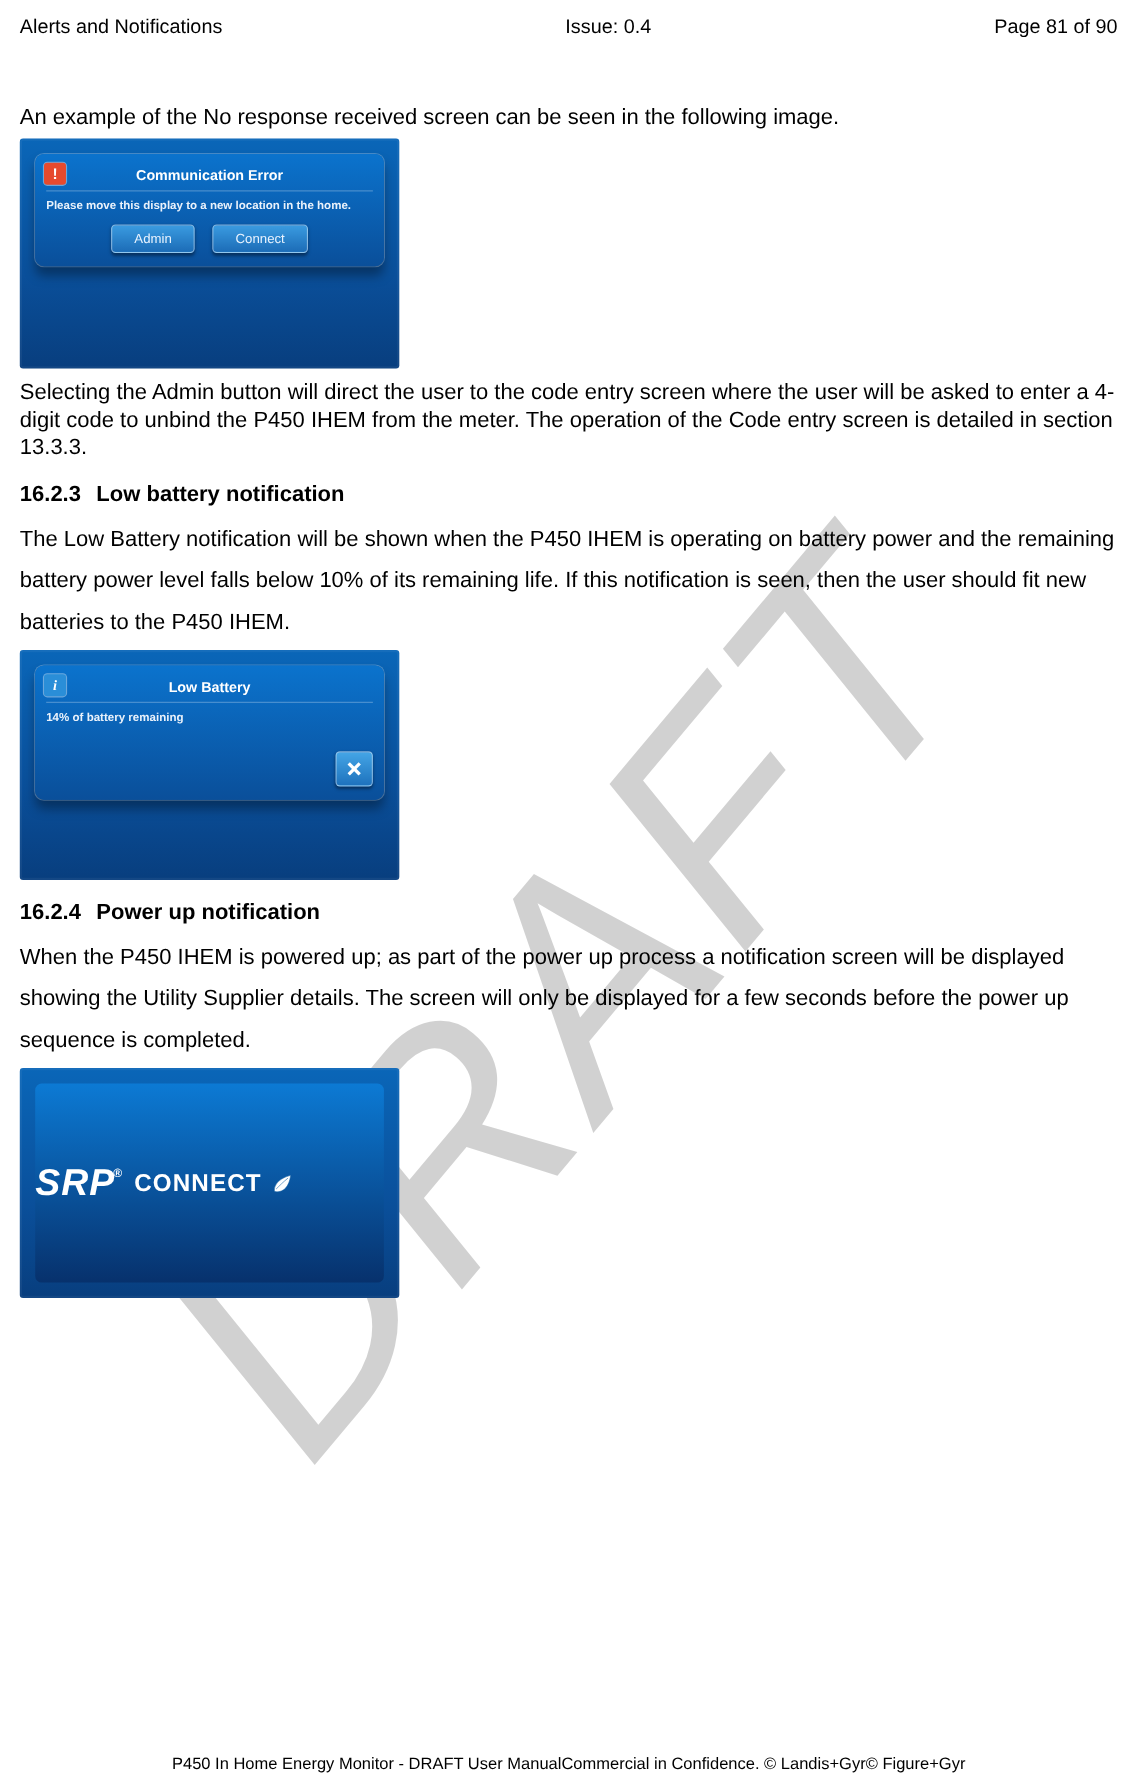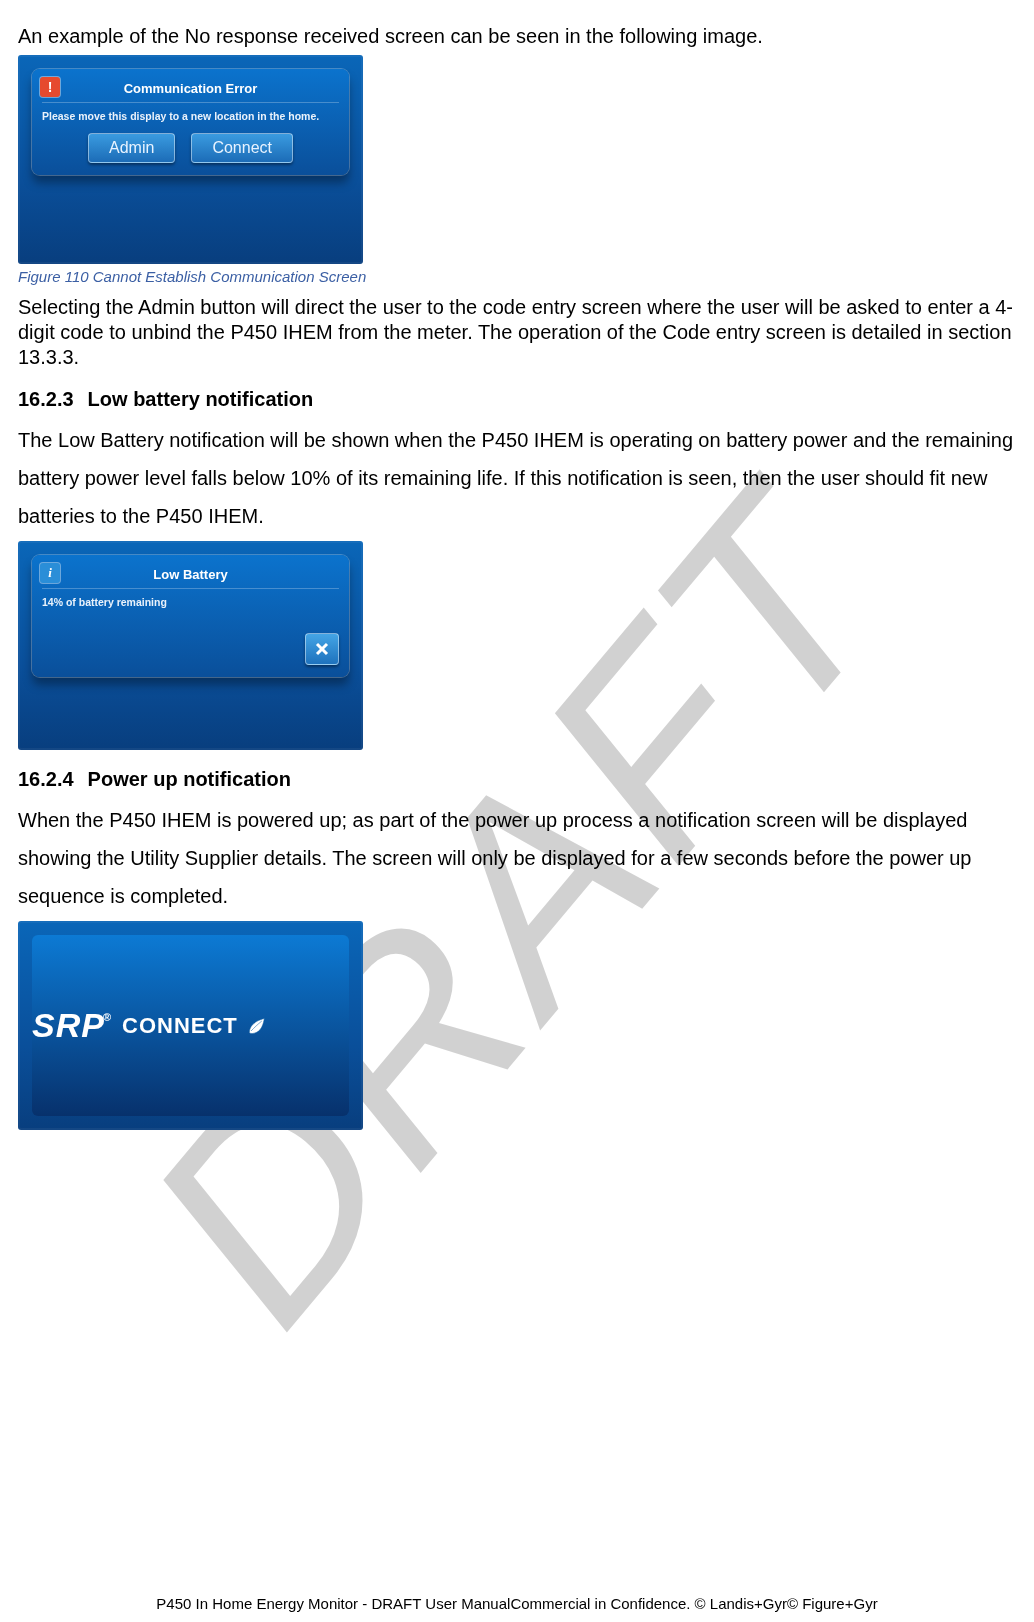--- a/index.html
+++ b/index.html
@@ -118,21 +118,21 @@
     display: flex;
     justify-content: center;
     gap: 16px;
     margin-top: 10px;
   }
   .dev-btn {
     background: linear-gradient(#3a9be0, #1c6cb7);
     border: 1px solid rgba(255,255,255,0.45);
     border-radius: 4px;
     color: #e8f3ff;
-    font-size: 16px;
+    font-size: 12px;
     padding: 5px 20px;
     box-shadow: 0 2px 3px rgba(0,0,0,0.4);
   }
   .dev-close {
     width: 32px; height: 30px;
     margin-left: auto;
     margin-top: 24px;
     background: linear-gradient(#44a5e6, #1e72bd);
     border: 1px solid rgba(255,255,255,0.45);
     border-radius: 4px;
@@ -184,39 +184,43 @@
     font-size: 15px;
   }
 </style>
 </head>
 <body>
 
 <div class="watermark">DRAFT</div>
 
 <div class="content">
 
+  <div class="header-row">
+    <span>Alerts and Notifications</span>
+    <span>Issue: 0.4</span>
+    <span>Page 81 of 90</span>
+  </div>
 
   <p class="body-text">An example of the No response received screen can be seen in the following image.</p>
 
   <div class="device">
     <div class="dev-inner">
       <div class="dev-title">
         <span class="warn-icon">!</span>
         <span>Communication Error</span>
       </div>
       <div class="dev-body">
         <div>Please move this display to a new location in the home.</div>
       </div>
       <div class="dev-btn-row">
         <div class="dev-btn">Admin</div>
         <div class="dev-btn">Connect</div>
       </div>
     </div>
   </div>
-  <div class="figure-caption">Figure 110 Cannot Establish Communication Screen</div>
 
   <p class="body-text">Selecting the Admin button will direct the user to the code entry screen where the user will be asked to enter a 4-digit code to unbind the P450 IHEM from the meter. The operation of the Code entry screen is detailed in section 13.3.3.</p>
 
   <div class="section-heading">
     <span class="num">16.2.3</span><span>Low battery notification</span>
   </div>
   <p class="body-text" style="line-height:1.9;">The Low Battery notification will be shown when the P450 IHEM is operating on battery power and the remaining battery power level falls below 10% of its remaining life. If this notification is seen, then the user should fit new batteries to the P450 IHEM.</p>
 
   <div class="device">
     <div class="dev-inner">

